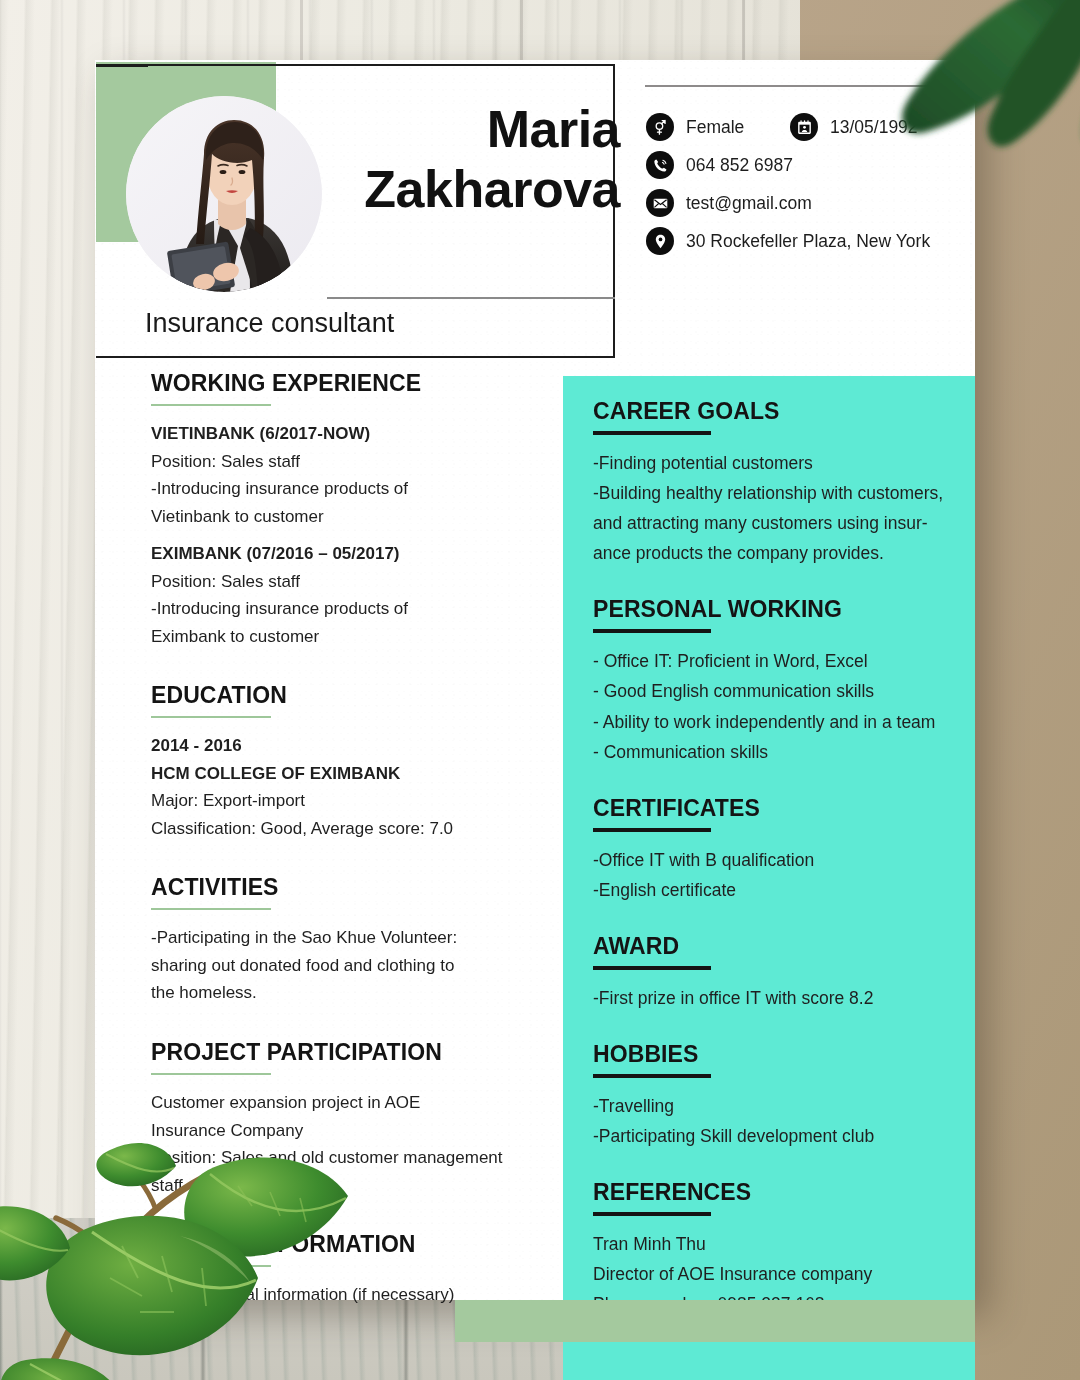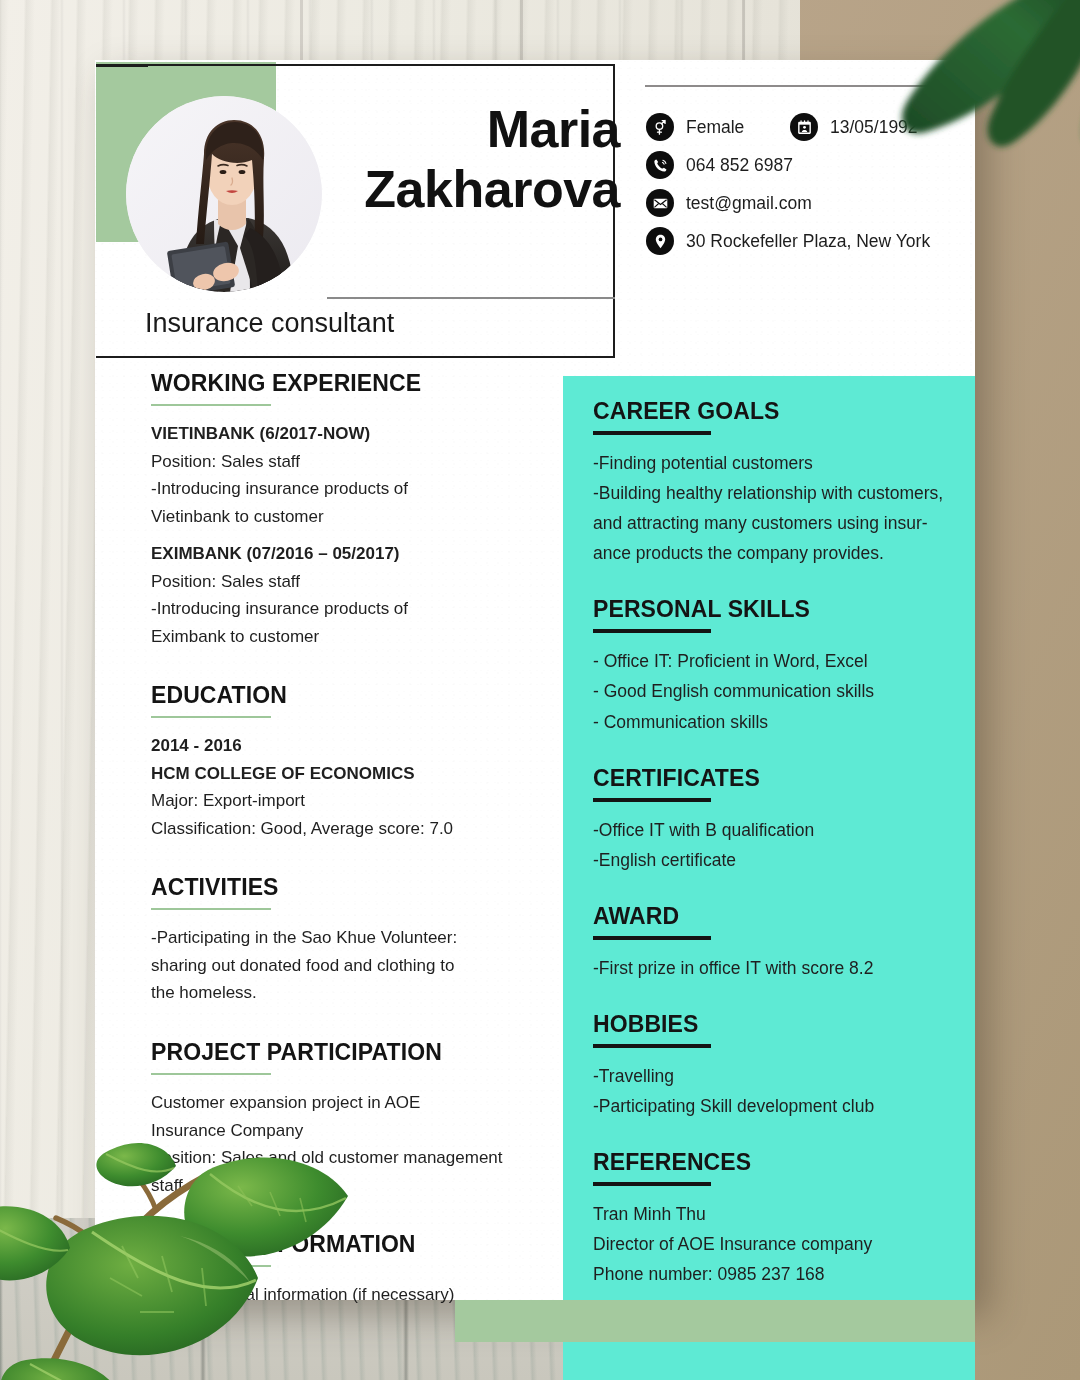--- a/index.html
+++ b/index.html
@@ -392,21 +392,21 @@
         </div>
       </section>
 
       <div class="gap-md"></div>
 
       <section class="sec-block">
         <h2 class="sec">EDUCATION</h2>
         <div class="rule-green"></div>
         <div class="body">
           <div class="strong">2014 - 2016</div>
-          <div class="strong">HCM COLLEGE OF ECONOMICS</div>
+          <div class="strong">HCM COLLEGE OF EXIMBANK</div>
           <div>Major: Export-import</div>
           <div>Classification: Good, Average score: 7.0</div>
         </div>
       </section>
 
       <div class="gap-md"></div>
 
       <section class="sec-block">
         <h2 class="sec">ACTIVITIES</h2>
         <div class="rule-green"></div>
@@ -452,25 +452,26 @@
             <div>-Finding potential customers</div>
             <div>-Building healthy relationship with customers,</div>
             <div>and attracting many customers using insur-</div>
             <div>ance products the company provides.</div>
           </div>
         </section>
 
         <div class="rgap"></div>
 
         <section>
-          <h2 class="sec">PERSONAL SKILLS</h2>
+          <h2 class="sec">PERSONAL WORKING</h2>
           <div class="rule-black"></div>
           <div class="body">
             <div>- Office IT: Proficient in Word, Excel</div>
             <div>- Good English communication skills</div>
+            <div>- Ability to work independently and in a team</div>
             <div>- Communication skills</div>
           </div>
         </section>
 
         <div class="rgap"></div>
 
         <section>
           <h2 class="sec">CERTIFICATES</h2>
           <div class="rule-black"></div>
           <div class="body">

